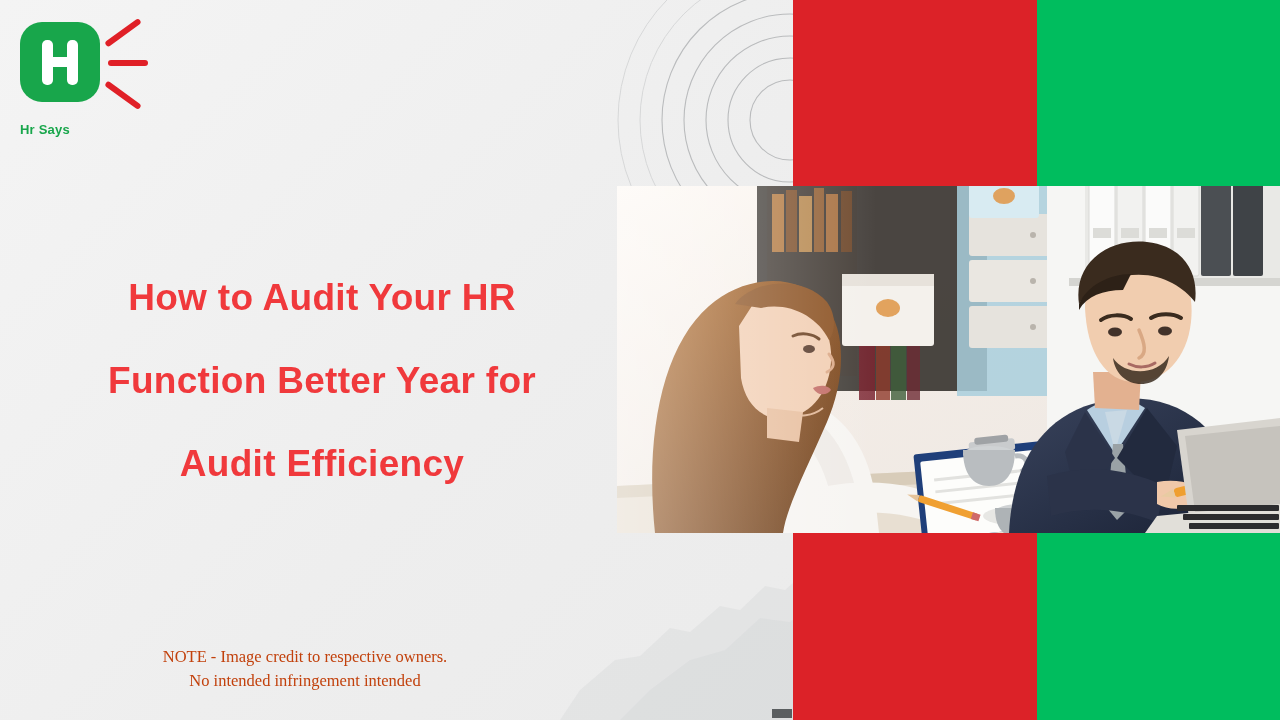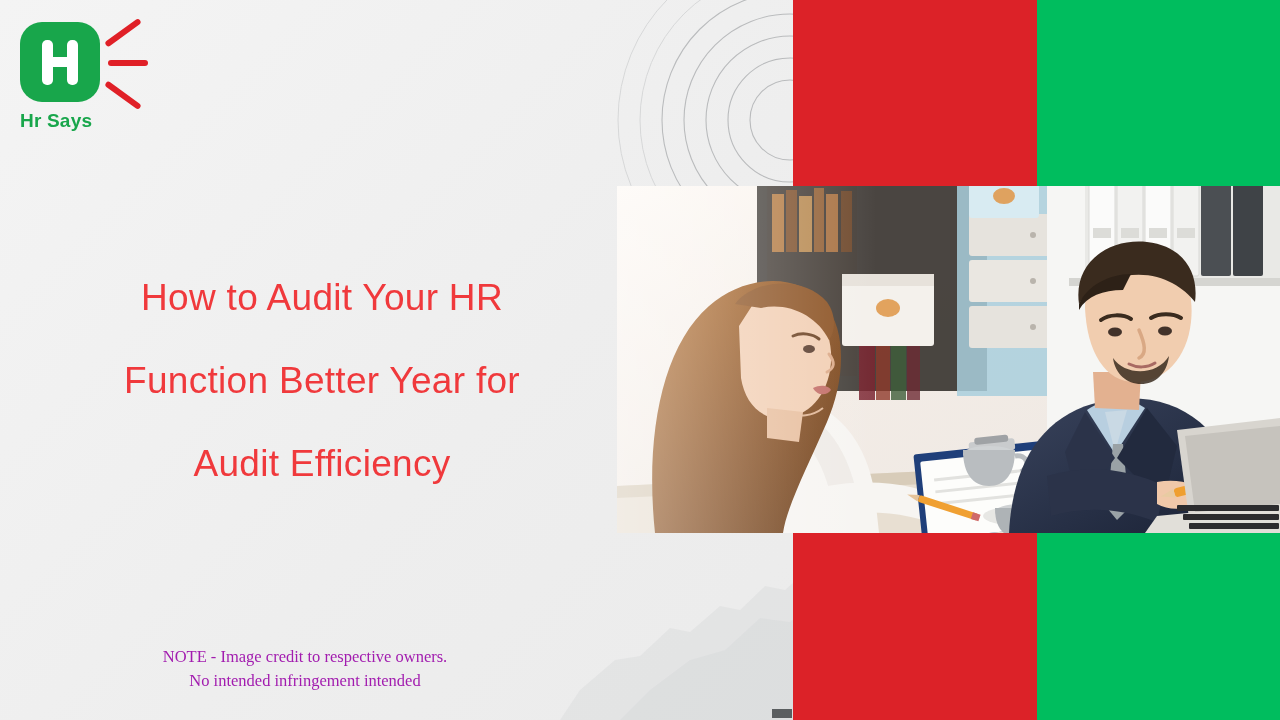--- a/index.html
+++ b/index.html
@@ -126,52 +126,52 @@
     position:absolute;
     background:#e02027;
     border-radius: 3px;
     height: 6px;
   }
   .ray-1 { left: 88px; top: 20px;  width: 42px; transform: rotate(-36deg); transform-origin: left center;}
   .ray-2 { left: 90px; top: 38px;  width: 40px; }
   .ray-3 { left: 88px; top: 58px;  width: 42px; transform: rotate(36deg); transform-origin: left center;}
   .logo-text {
     position:absolute;
-    left: 2px; top: 88px;
-    font-size: 19px;
+    left: 2px; top: 100px;
+    font-size: 13px;
     font-weight: bold;
     color: #18a64b;
     letter-spacing: .2px;
     font-family: "Liberation Sans", sans-serif;
   }
 
   
   .title {
     position: absolute;
     left: 72px;
     top: 256px;
     width: 500px;
     color: #f0393c;
     font-size: 37px;
-    font-weight: normal;
+    font-weight: bold;
     line-height: 83px;
     letter-spacing: .3px;
     text-align: center;
     font-family: "Liberation Sans", sans-serif;
   }
   .title .tline { display:block; white-space: nowrap; }
 
   
   .note {
     position: absolute;
     left: 80px;
     top: 645px;
     width: 450px;
     text-align: center;
-    color: #a21caf;
+    color: #c2410c;
     font-family: "Liberation Serif", serif;
     font-size: 16.5px;
     line-height: 24px;
   }
   .note span { display:block; }
 </style>
 </head>
 <body>
 
 <div id="slide">

